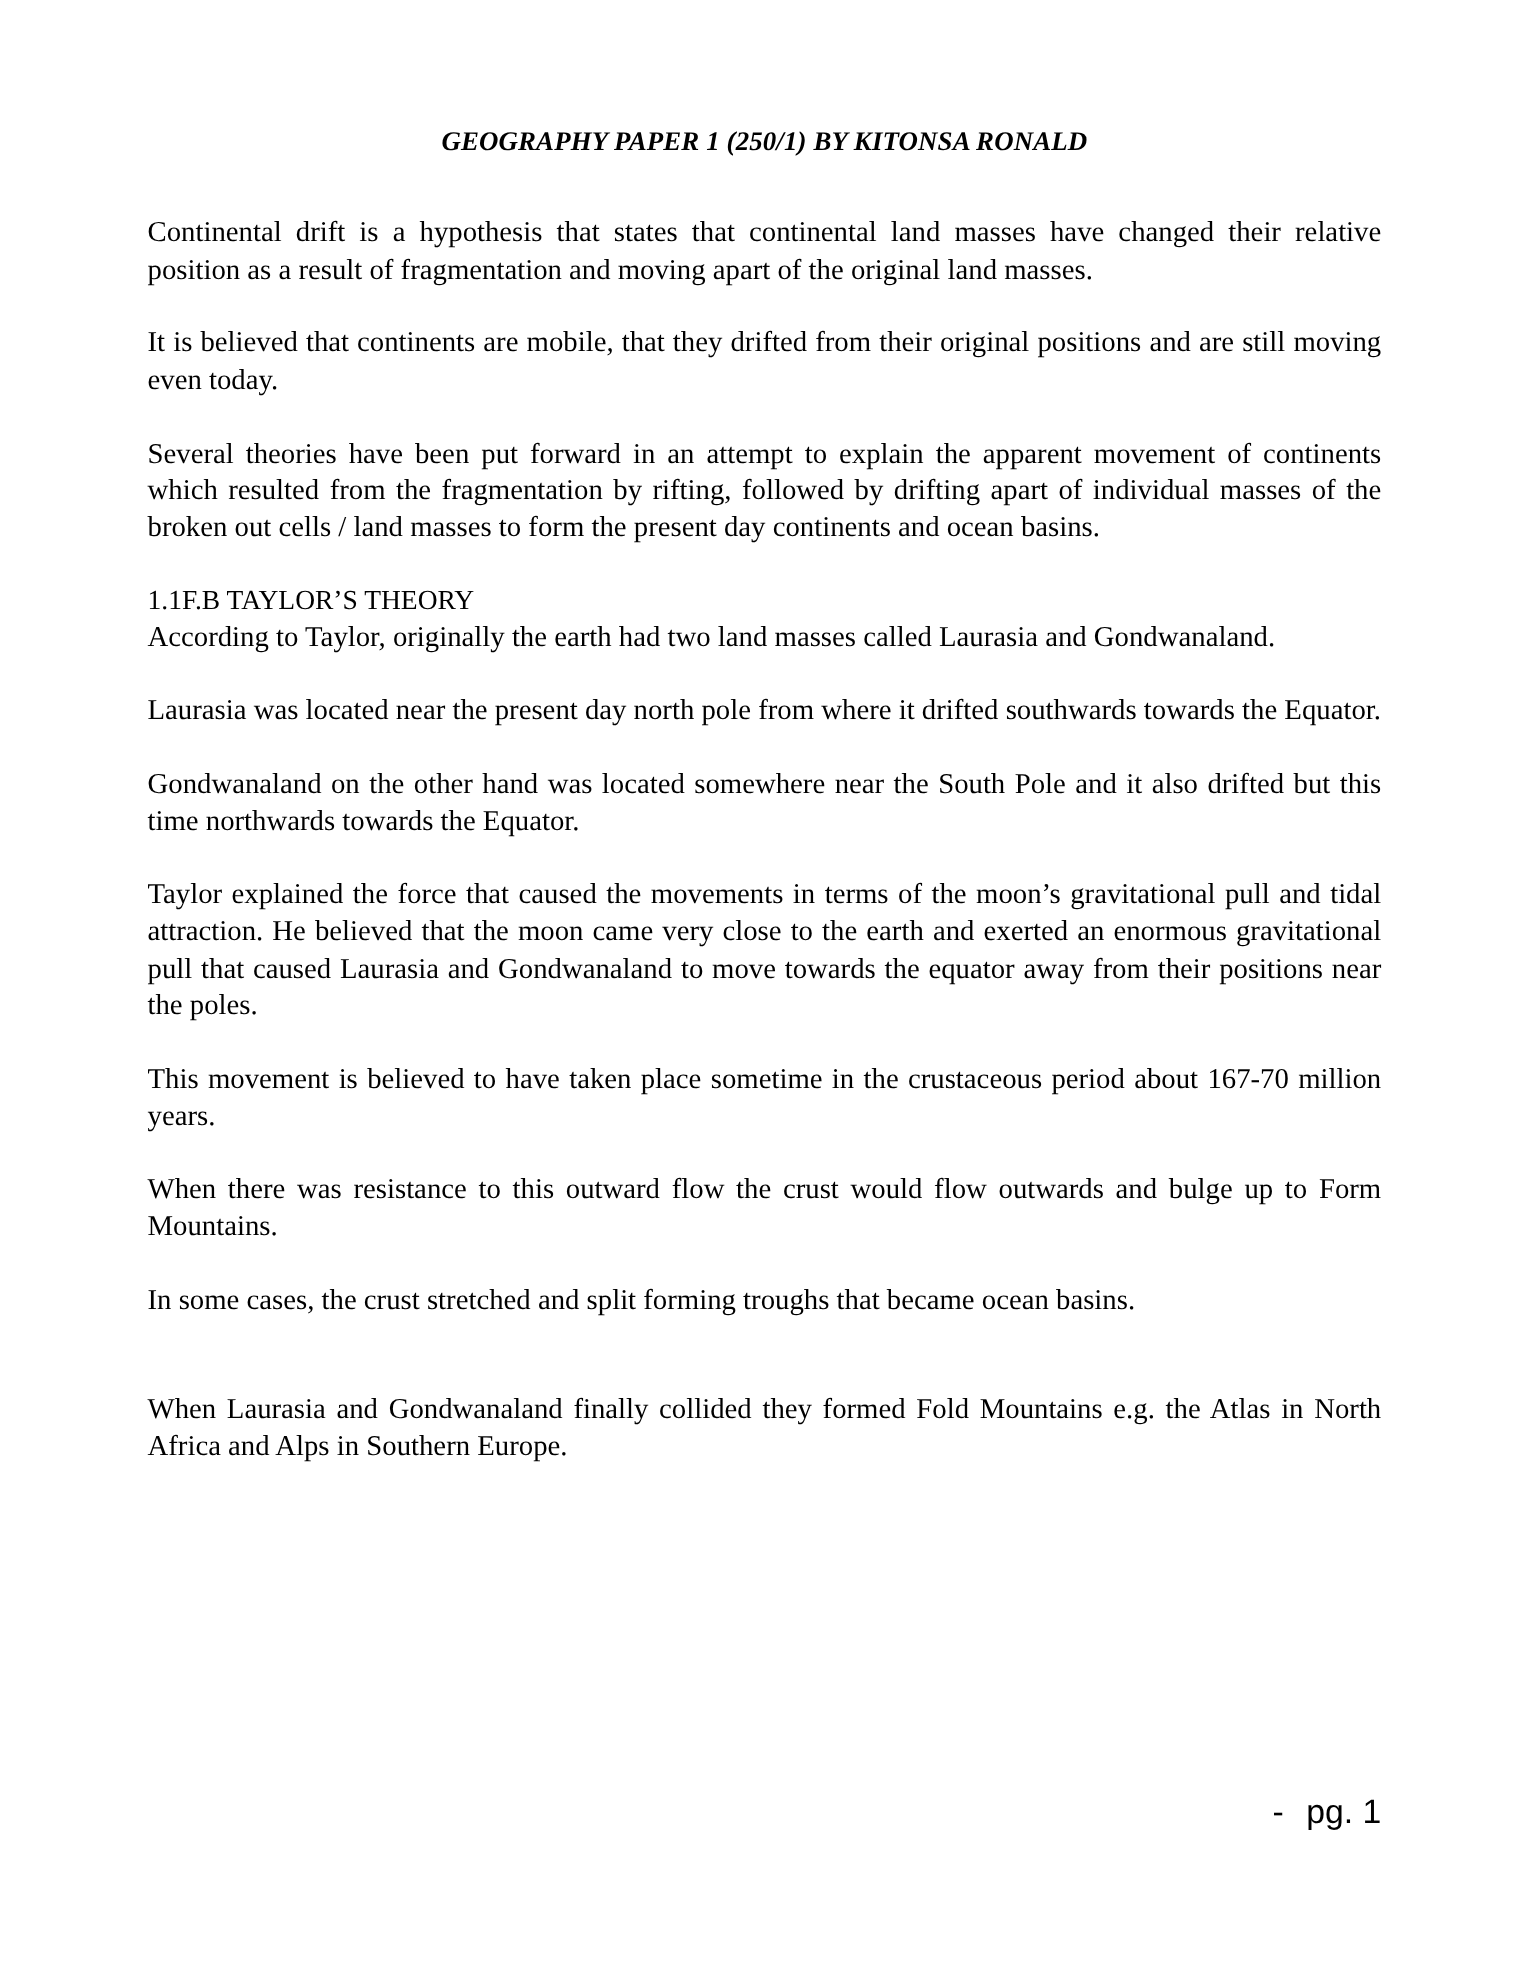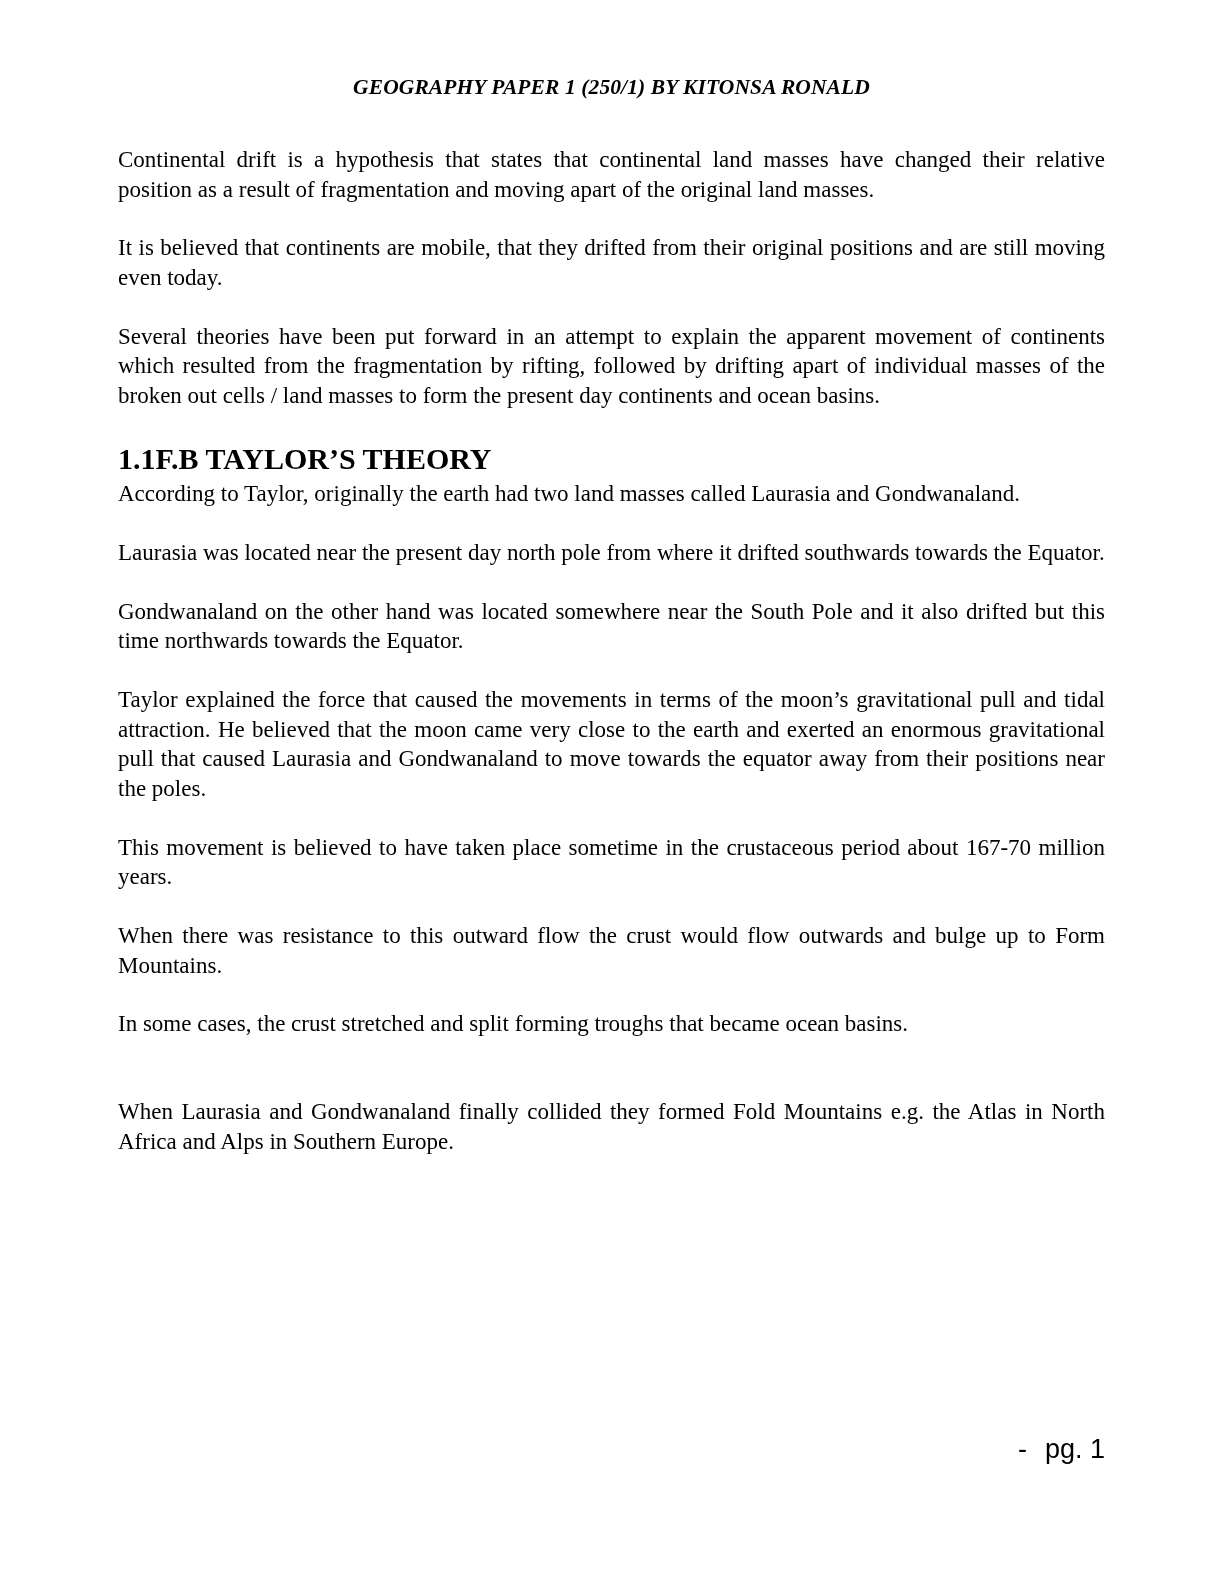--- a/index.html
+++ b/index.html
@@ -25,34 +25,34 @@
     top: 0;
     width: 987px;
   }
   .doc-title {
     text-align: center;
     font-weight: bold;
     font-style: italic;
     font-size: 21.5px;
     letter-spacing: 0.1px;
     margin: 0;
-    padding-top: 74px;
+    padding-top: 100px;
     line-height: 1.25;
   }
   .section-heading {
     font-weight: bold;
     font-size: 22.5px;
     text-align: left;
     margin: 0;
     padding-top: 33px;
     line-height: 1.25;
   }
   .sub-heading {
-    font-weight: bold;
-    font-size: 30px;
+    font-weight: normal;
+    font-size: 22px;
     text-align: left;
     margin: 0;
     line-height: 1.33;
   }
   p.body-text {
     text-align: justify;
     text-justify: inter-word;
     font-size: 23px;
     line-height: 1.29;
     margin: 0;

